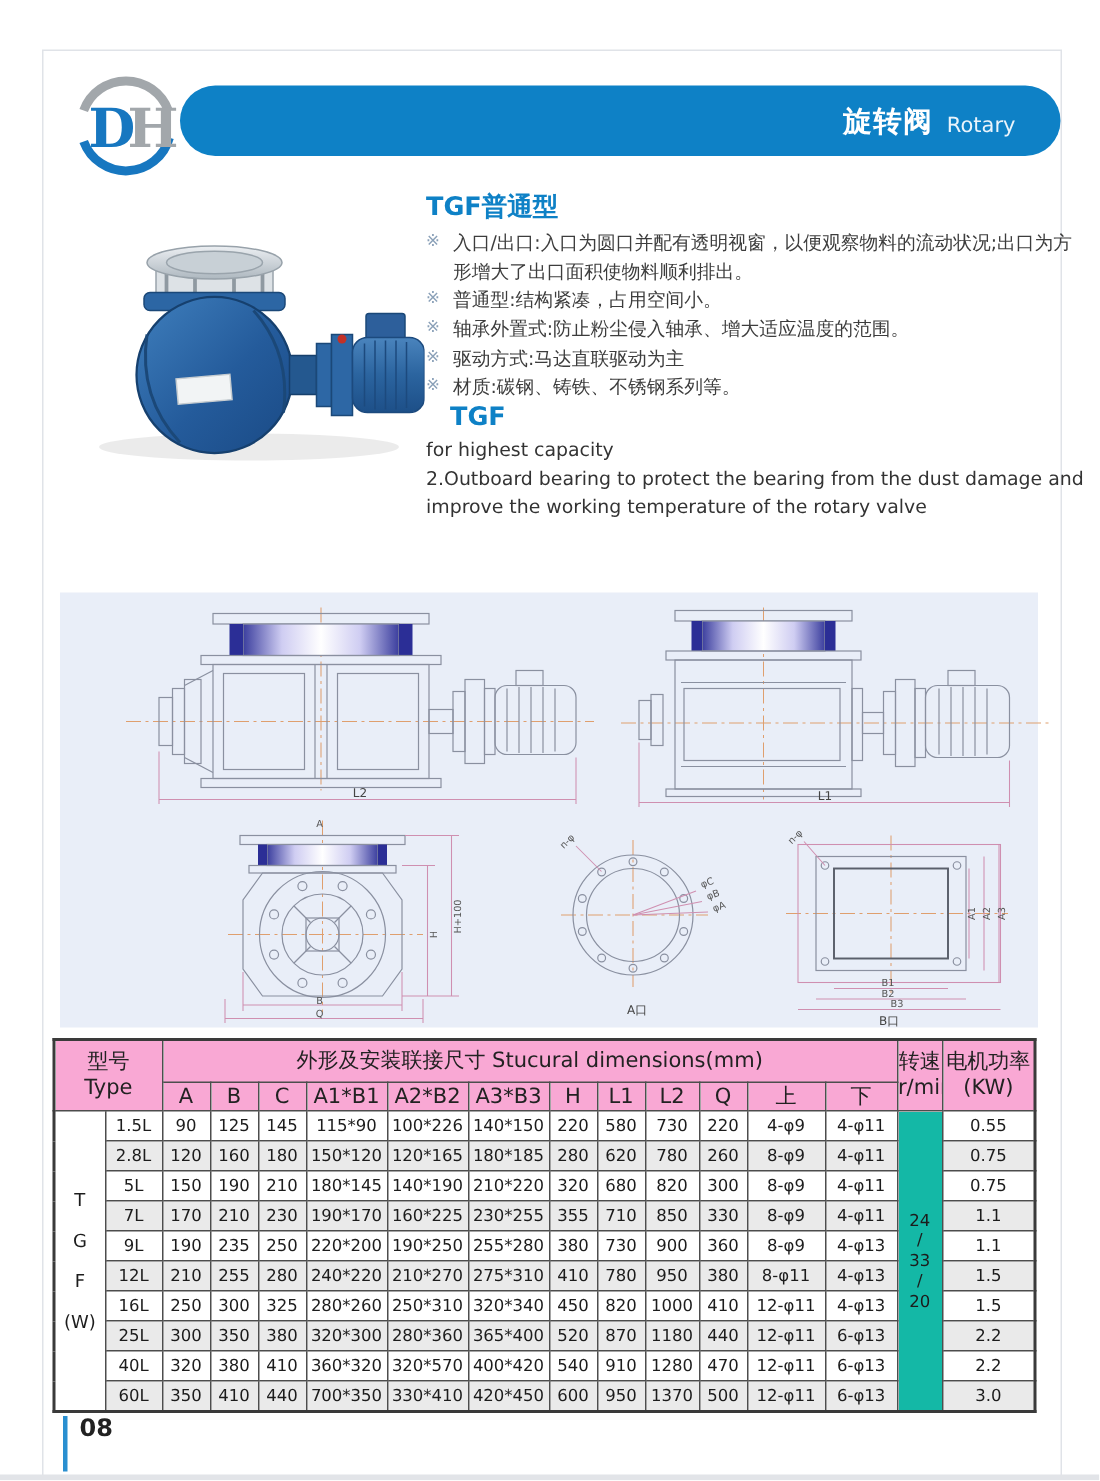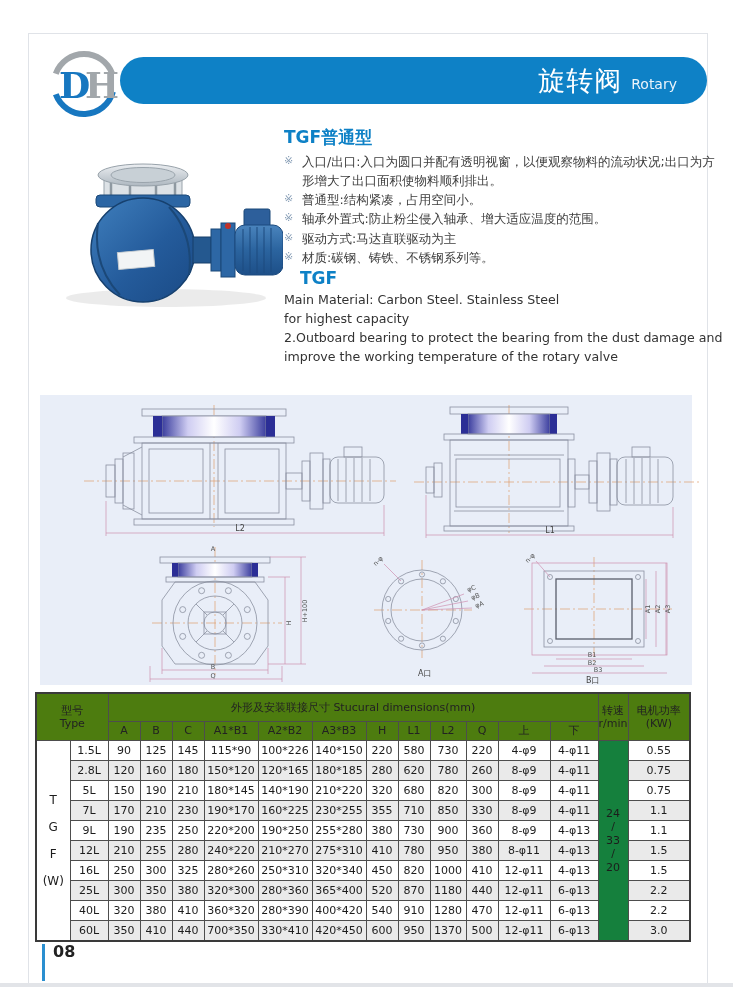--- a/index.html
+++ b/index.html
@@ -5,21 +5,21 @@
   html,body{margin:0;padding:0;background:#fff;}
   body{font-family:"DejaVu Sans","Liberation Sans",sans-serif;color:#333;}
   #stage{position:relative;width:733px;height:987px;background:#fff;overflow:hidden;}
   .page-frame{position:absolute;left:28px;top:33px;width:678px;height:950px;border:1px solid #e0e3e8;pointer-events:none;}
   .bottom-strip{position:absolute;left:0;bottom:0;width:733px;height:4px;background:#e2e4e8;}
 
   
   .logo{position:absolute;left:44px;top:44px;width:80px;height:74px;}
   .banner{position:absolute;left:120px;top:57px;width:587px;height:47px;background:#0e81c6;border-radius:26px;
           display:flex;align-items:center;justify-content:flex-end;gap:9px;padding-right:30px;box-sizing:border-box;}
-  .banner .zh{color:#fff;font-size:27px;font-weight:normal;letter-spacing:1px;}
+  .banner .zh{color:#fff;font-size:19px;font-weight:bold;letter-spacing:1px;}
   .banner .en{color:#eaf4fb;font-size:14px;margin-top:6px;}
 
   
   .h2{position:absolute;left:284px;color:#0e81c6;font-size:17px;font-weight:bold;}
   .h2.zh{top:126px;}
   .h2.en{top:268px;margin-left:16px;}
   .features{position:absolute;left:284px;top:152px;width:432px;font-size:12.5px;line-height:1.53;color:#3d3d3d;}
   .bullet{display:grid;grid-template-columns:18px 1fr;}
   .bullet .marker{color:#8aa0b8;font-size:11px;padding-top:1px;}
   .speclines{position:absolute;left:284px;top:291px;width:440px;font-size:12.6px;line-height:1.5;color:#333;}
@@ -32,28 +32,28 @@
   .panel svg{position:absolute;}
   .dwg-line{stroke:#8a90a0;stroke-width:0.8;fill:none;}
   .cl{stroke:#df9f6e;stroke-width:0.7;stroke-dasharray:10 3 2 3;fill:none;}
   .dim{stroke:#cf8fb0;stroke-width:0.7;fill:none;}
   .dtext{fill:#444;font-size:8px;}
   .dtext-s{fill:#555;font-size:6.5px;}
 
   
   .dtable{position:absolute;left:35px;top:692px;border-collapse:collapse;table-layout:fixed;width:654px;background:#fff;border:2px solid #3a3a3a;}
   .dtable th,.dtable td{border:1px solid #4d4d4d;text-align:center;vertical-align:middle;padding:0;font-weight:400;overflow:hidden;}
-  .dtable thead th{background:#4d7c0f;font-size:11px;line-height:1.2;color:#222;}
+  .dtable thead th{background:#f9a8d4;font-size:14px;line-height:1.2;color:#222;}
   .dtable thead tr.r1 th{height:27px;}
   .dtable thead tr.r2 th{height:18px;}
   .dtable tbody td{height:19px;font-size:11px;color:#1c1c1c;}
   .dtable tbody tr.alt td{background:#eaeaea;}
   .dtable tbody td.series-cell{background:#fff;font-size:12px;}
   .series-cell div{line-height:27px;}
-  .dtable tbody td.speed-cell{background:#15803d;}
+  .dtable tbody td.speed-cell{background:#14b8a6;}
   .speed-cell div{line-height:13.5px;font-size:11px;}
 
   
   .footer-bar{position:absolute;left:42px;top:944px;width:3px;height:37px;background:#2a8fd0;}
   .page-num{position:absolute;left:53px;top:942px;font-size:16px;font-weight:bold;color:#222;}
 </style>
 </head>
 <body>
 
 <div id="stage">
@@ -137,21 +137,20 @@
       <line x1="195" y1="84" x2="195" y2="126"></line>
         <line x1="202" y1="82" x2="202" y2="128"></line>
       <line x1="209" y1="82" x2="209" y2="128"></line>
         <line x1="216" y1="82" x2="216" y2="128"></line>
       <line x1="223" y1="83" x2="223" y2="127"></line>
     </g>
   </svg>
 
   <div class="h2 en">TGF</div>
   <div class="speclines">
-      <div>Main Material: Carbon Steel. Stainless Steel</div>
       <div>for highest capacity</div>
       <div>2.Outboard bearing to protect the bearing from the dust damage and</div>
       <div>improve the working temperature of the rotary valve</div>
     </div>
 
   <div class="panel">
     <defs></defs>
     
     <svg style="left:30px;top:8px;" width="330" height="140" viewBox="0 0 330 140">
       <defs>
@@ -533,21 +532,21 @@
           <td>12-φ11</td>
           <td>6-φ13</td>
           <td>2.2</td>
         </tr>
         <tr>
           <td>40L</td>
           <td>320</td>
           <td>380</td>
           <td>410</td>
           <td>360*320</td>
-          <td>280*390</td>
+          <td>320*570</td>
           <td>400*420</td>
           <td>540</td>
           <td>910</td>
           <td>1280</td>
           <td>470</td>
           <td>12-φ11</td>
           <td>6-φ13</td>
           <td>2.2</td>
         </tr>
         <tr class="alt">

